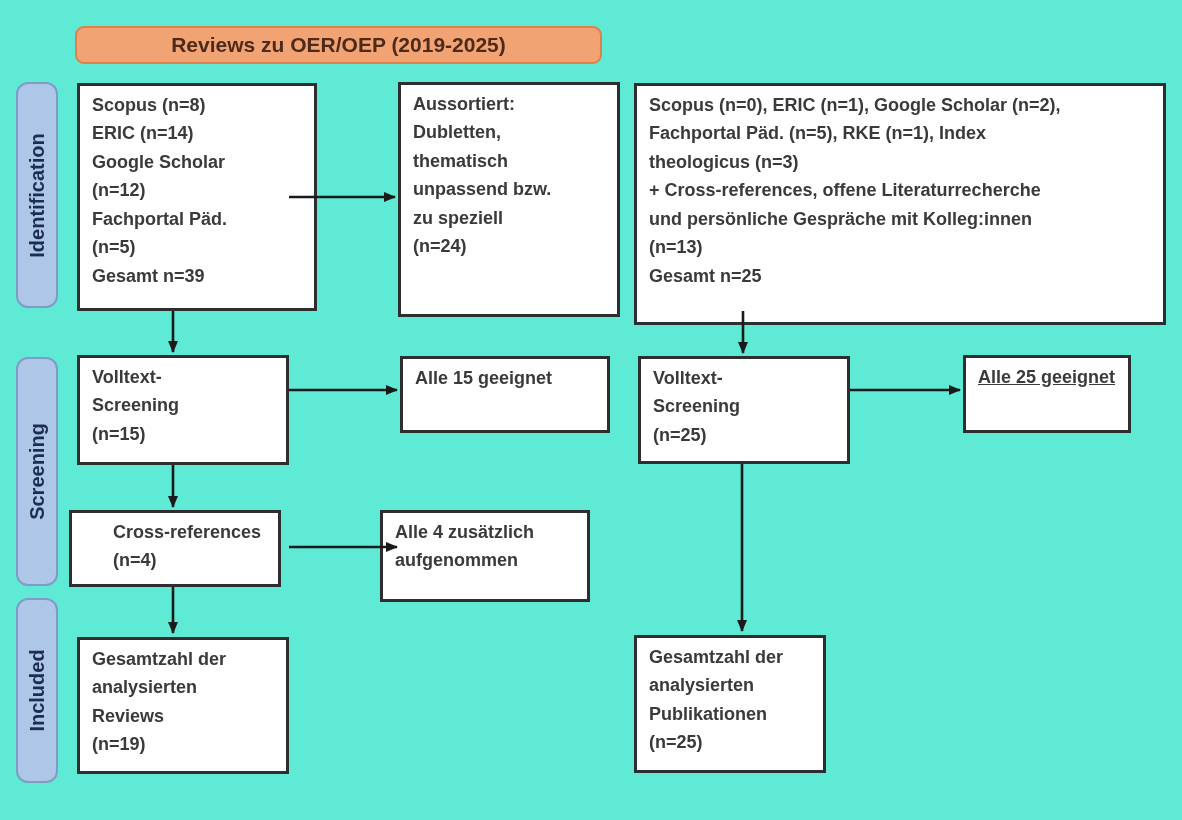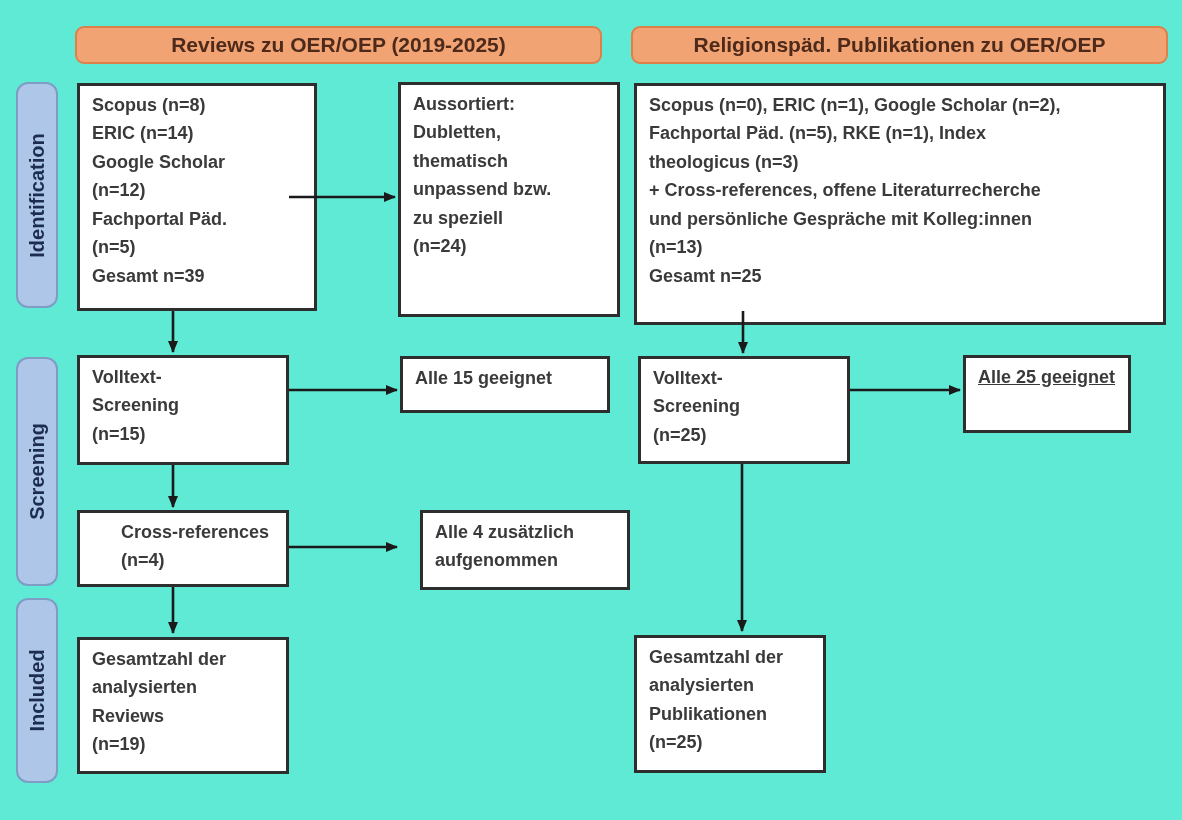--- a/index.html
+++ b/index.html
@@ -66,23 +66,23 @@
     font-weight: bold;
     font-size: 18px;
     line-height: 1.58;
     padding: 5px 12px;
     white-space: pre-line;
     box-sizing: border-box;
   }
   .b-src-l   { left: 77px;  top: 83px;  width: 240px; height: 228px; }
   .b-excl    { left: 398px; top: 82px;  width: 222px; height: 235px; }
   .b-ft-l    { left: 77px;  top: 355px; width: 212px; height: 110px; }
-  .b-ftres-l { left: 400px; top: 356px; width: 210px; height: 57px;  }
-  .b-cross   { left: 77px;  top: 510px; width: 212px; height: 77px; padding-left: 41px;  }
-  .b-crres   { left: 420px; top: 510px; width: 210px; height: 80px;  }
+  .b-ftres-l { left: 400px; top: 356px; width: 210px; height: 77px;  }
+  .b-cross   { left: 69px;  top: 510px; width: 212px; height: 77px; padding-left: 41px;  }
+  .b-crres   { left: 380px; top: 510px; width: 210px; height: 92px;  }
   .b-tot-l   { left: 77px;  top: 637px; width: 212px; height: 137px; }
   .b-src-r   { left: 634px; top: 83px;  width: 532px; height: 242px; }
   .b-ft-r    { left: 638px; top: 356px; width: 212px; height: 108px; }
   .b-ftres-r { left: 963px; top: 355px; width: 168px; height: 78px; text-decoration: underline;  }
   .b-tot-r   { left: 634px; top: 635px; width: 192px; height: 138px; }
   .arrows {
     position: absolute;
     left: 0; top: 0;
     width: 1182px;
     height: 820px;
@@ -90,21 +90,20 @@
   }
   .arrows line { stroke: var(--arrow); stroke-width: 2.6; }
   .arrows marker path { fill: var(--arrow); }
 </style>
 </head>
 <body>
 
 <div class="canvas">
 
   <div class="hdr hdr-left">Reviews zu OER/OEP (2019-2025)</div>
-  <div class="hdr hdr-right">Religionspäd. Publikationen zu OER/OEP</div>
 
   <div class="side side-ident">
     <span class="vtext">Identification</span>
   </div>
   <div class="side side-screen">
     <span class="vtext">Screening</span>
   </div>
   <div class="side side-incl">
     <span class="vtext">Included</span>
   </div>

